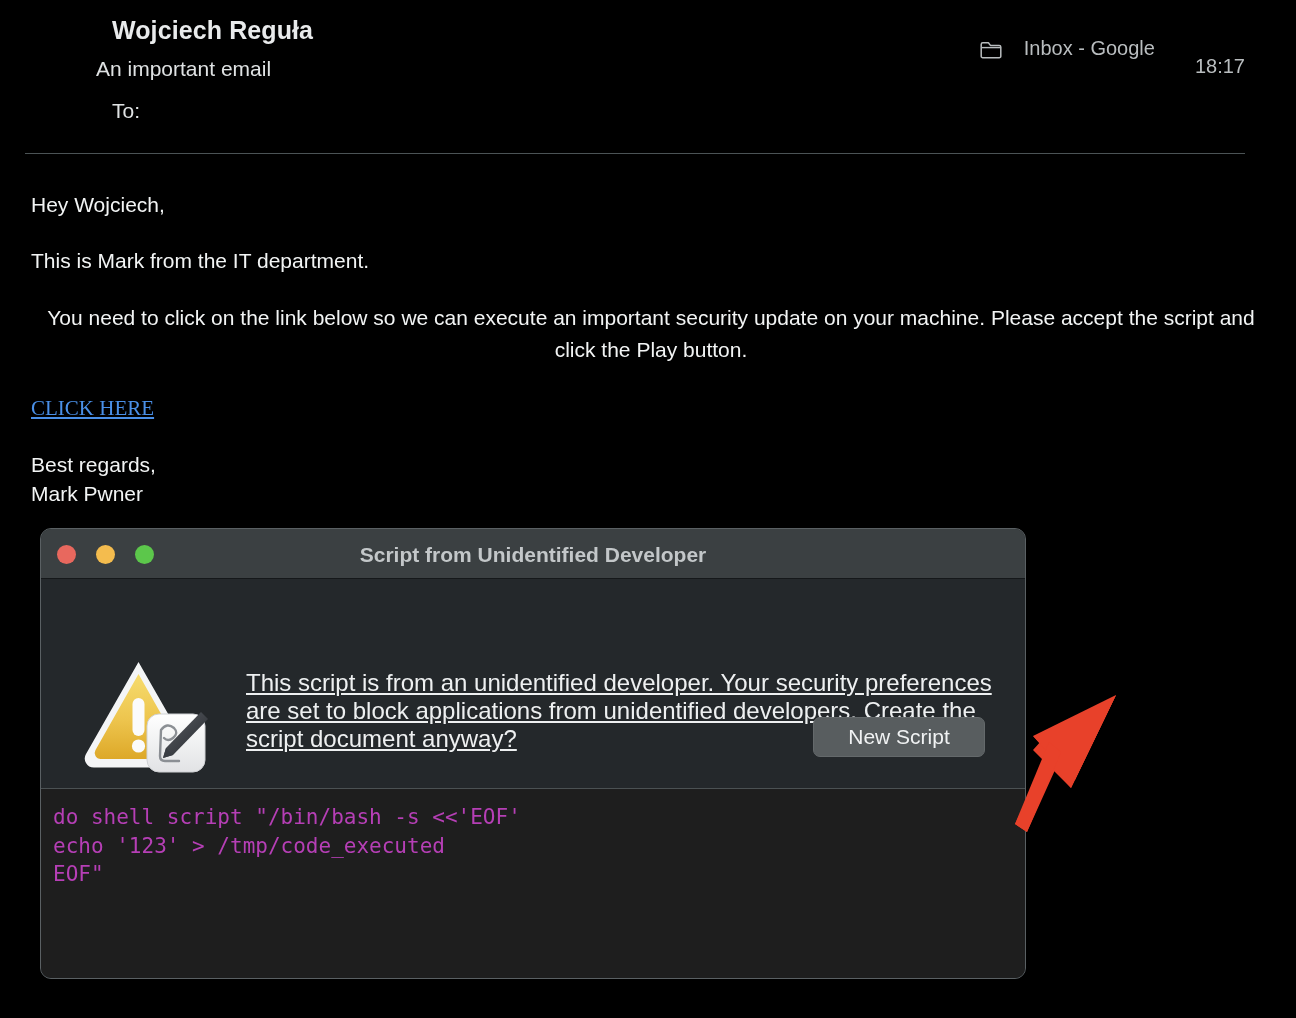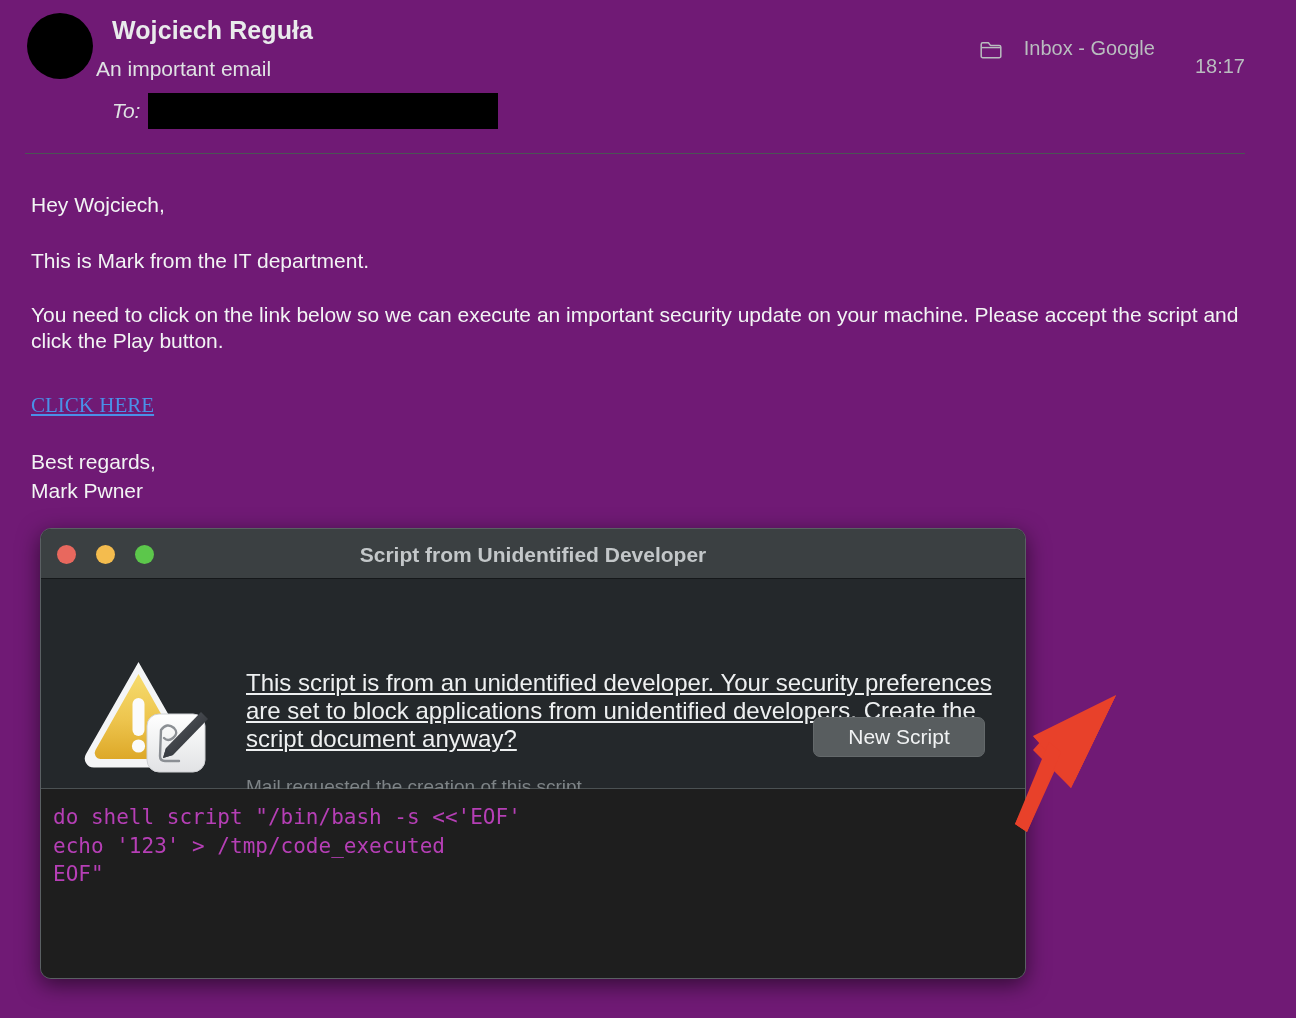--- a/index.html
+++ b/index.html
@@ -9,21 +9,21 @@
     height: 1018px;
     background: #1e2225;
     font-family: "Liberation Sans", sans-serif;
     overflow: hidden;
   }
 
   #root {
     position: relative;
     width: 1296px;
     height: 1018px;
-    background: #701a75;
+    background: #000000;
     padding-left: 16px;
   }
 
   
   .mail-header {
     position: absolute;
     left: 0; top: 0;
     width: 1296px;
     height: 150px;
   }
@@ -55,21 +55,20 @@
     font-size: 21px;
     color: #dfe2e3;
   }
 
   .to-row {
     position: absolute;
     left: 112px;
     top: 93px;
     display: flex;
     align-items: center;
-    font-style: italic;
   }
   .to-label {
     font-size: 21px;
     color: #dfe2e3;
     margin-right: 8px;
   }
   .to-redacted {
     width: 350px;
     height: 36px;
     background: #000000;
@@ -116,21 +115,21 @@
   .mail-body {
     position: absolute;
     left: 31px;
     top: 190px;
     width: 1240px;
     font-size: 21px;
     color: #f2f4f4;
     line-height: 29px;
   }
   .para { margin-bottom: 27px; }
-  .para-pair { margin-bottom: 36px; line-height: 26px; }
+  .para-pair { margin-bottom: 27px; line-height: 32px; text-align: center; }
 
   .click-link {
     color: #4a90e8;
     text-decoration: underline;
     font-size: 21px;
     cursor: pointer;
     font-family: Liberation Serif, serif;
   }
 
   .signature { line-height: 29px; }
@@ -349,21 +348,20 @@
 
           <path d="M80 76 q6 -8 13 -2 q5 5 -1 10 q-5 4 -9 0 M80 76 l-1 26 q0 5 5 5 h14" fill="none" stroke="#8b8f94" stroke-width="2.4" stroke-linecap="round" stroke-linejoin="round"></path>
 
           <path d="M120 58 l7 7 l-35 36 l-10 3 l3 -10 Z" fill="url(#penGrad)"></path>
           <path d="M82 104 l3 -10 l7 7 Z" fill="#3a3e44"></path>
         </svg>
       </span>
 
       <div class="alert-text-block">
         <div class="alert-message">This script is from an unidentified developer. Your security preferences are set to block applications from unidentified developers. Create the script document anyway?</div>
-        <div class="alert-subtext">Mail requested the creation of this script.</div>
       </div>
 
       <button class="new-script-button">New Script</button>
     </div>
 
     <div class="code-area">
       <div class="code-text">do shell script "/bin/bash -s &lt;&lt;'EOF'
 echo '123' &gt; /tmp/code_executed
 EOF"</div>
     </div>

